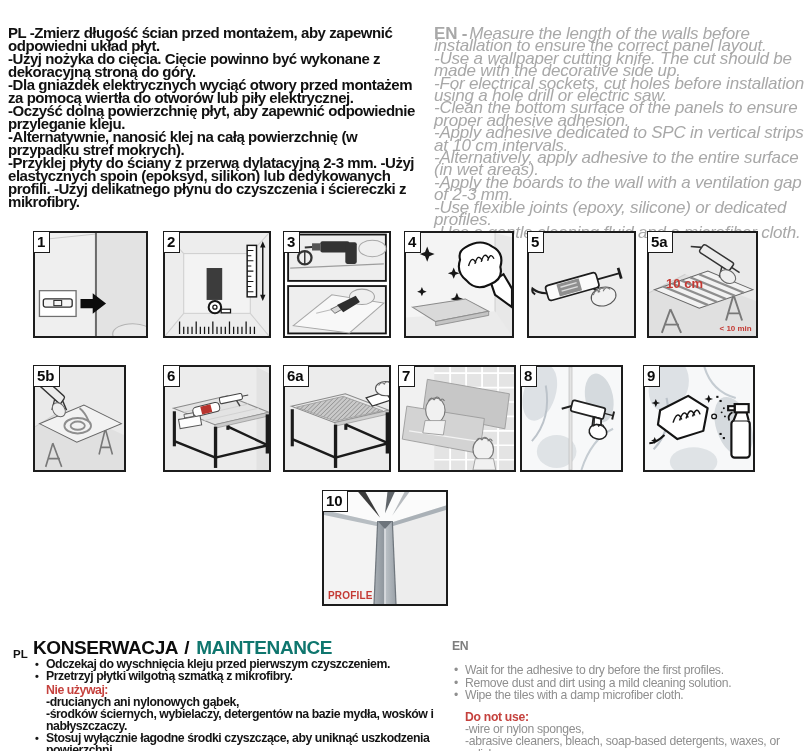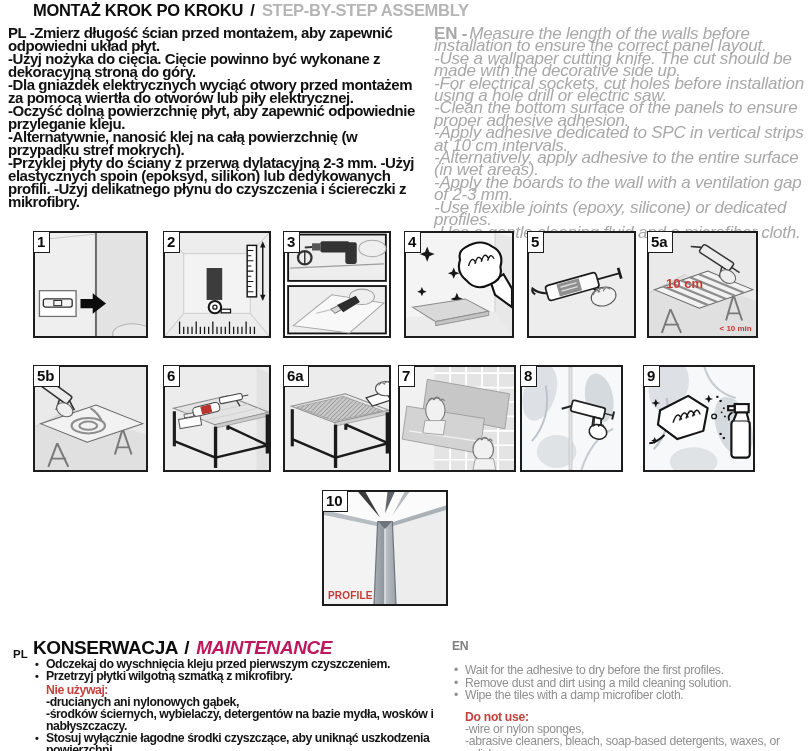--- a/index.html
+++ b/index.html
@@ -25,64 +25,59 @@
   .panel svg{display:block;width:100%;height:100%;}
   .badge{position:absolute;left:-1px;top:-1px;background:#ffffff;color:#0b0b0b;
          font-weight:bold;font-size:15px;line-height:17px;padding:1px 4px 2px 3px;
          border-right:1.5px solid #1c1c1c;border-bottom:1.5px solid #1c1c1c;z-index:3;}
   .pp1{left:33px;top:231px;width:115px;height:107px}
   .pp2{left:163px;top:231px;width:108px;height:107px}
   .pp3{left:283px;top:231px;width:108px;height:107px}
   .pp4{left:404px;top:231px;width:110px;height:107px}
   .pp5{left:527px;top:231px;width:109px;height:107px}
   .pp5a{left:647px;top:231px;width:111px;height:107px}
-  .pp5b{left:33px;top:365px;width:115px;height:107px}
+  .pp5b{left:33px;top:365px;width:93px;height:107px}
   .pp6{left:163px;top:365px;width:108px;height:107px}
   .pp6a{left:283px;top:365px;width:108px;height:107px}
   .pp7{left:398px;top:365px;width:118px;height:107px}
   .pp8{left:520px;top:365px;width:103px;height:107px}
   .pp9{left:643px;top:365px;width:112px;height:107px}
   .pp10{left:322px;top:490px;width:126px;height:116px}
 
   .ann{position:absolute;color:#c43a34;font-weight:bold;z-index:2;}
   .ann-10cm{left:16%;top:42%;font-size:13px;}
   .ann-10min{right:4%;bottom:3%;font-size:8px;}
   .ann-profile{left:4px;bottom:3px;font-size:10px;letter-spacing:0.2px;}
 
   
   .maint-pl-label{position:absolute;left:13px;top:648px;font-size:11.5px;font-weight:bold;color:#111;}
   .maint-head{position:absolute;left:33px;top:637px;font-size:19px;font-weight:bold;letter-spacing:-0.4px;white-space:nowrap;}
   .maint-head .pl{color:#0d0d0d;}
   .maint-head .sep{color:#0d0d0d;padding:0 2px;}
-  .maint-head .en{color:#be185d;font-style:italic;}
+  .maint-head .en{color:#0f766e;}
   .maint-body{position:absolute;left:33px;top:659px;width:424px;
               font-size:12.3px;line-height:11.7px;font-weight:bold;letter-spacing:-0.45px;color:#141414;}
   .maint-body .b{padding-left:13px;position:relative;}
   .maint-body .b::before{content:"\2022";position:absolute;left:2px;top:0;font-size:11px;}
   .warn-title{color:#c5413d;padding-left:13px;margin-top:3px;}
   .warn-item{padding-left:13px;}
   .maint-body .final{margin-top:1px;}
 
   .maint-en{position:absolute;left:452px;top:640px;width:352px;color:#8f8f8f;
             font-size:12.2px;line-height:12.4px;letter-spacing:-0.3px;}
   .maint-en .lang{font-weight:bold;color:#7e7e7e;display:block;margin-bottom:12px;}
   .maint-en .b{padding-left:13px;position:relative;}
   .maint-en .b::before{content:"\2022";position:absolute;left:2px;top:0;}
   .maint-en .warn-title{color:#c5413d;font-weight:bold;margin-top:9px;}
 </style>
 </head>
 <body>
 
 <div class="page">
 
-  <div class="title">
-    <span class="pl">MONTAŻ KROK PO KROKU</span>
-    <span class="sep">/</span>
-    <span class="en">STEP-BY-STEP ASSEMBLY</span>
-  </div>
 
   <div class="intro-pl">
     <div><span class="lang">PL</span> <span>-Zmierz długość ścian przed montażem, aby zapewnić odpowiedni układ płyt.</span></div>
     <div>-Użyj nożyka do cięcia. Cięcie powinno być wykonane z dekoracyjną stroną do góry.</div>
     <div>-Dla gniazdek elektrycznych wyciąć otwory przed montażem za pomocą wiertła do otworów lub piły elektrycznej.</div>
     <div>-Oczyść dolną powierzchnię płyt, aby zapewnić odpowiednie przyleganie kleju.</div>
     <div>-Alternatywnie, nanosić klej na całą powierzchnię (w przypadku stref mokrych).</div>
     <div>-Przyklej płyty do ściany z przerwą dylatacyjną 2-3 mm. -Użyj elastycznych spoin (epoksyd, silikon) lub dedykowanych profili. -Użyj delikatnego płynu do czyszczenia i ściereczki z mikrofibry.</div>
   </div>
 

